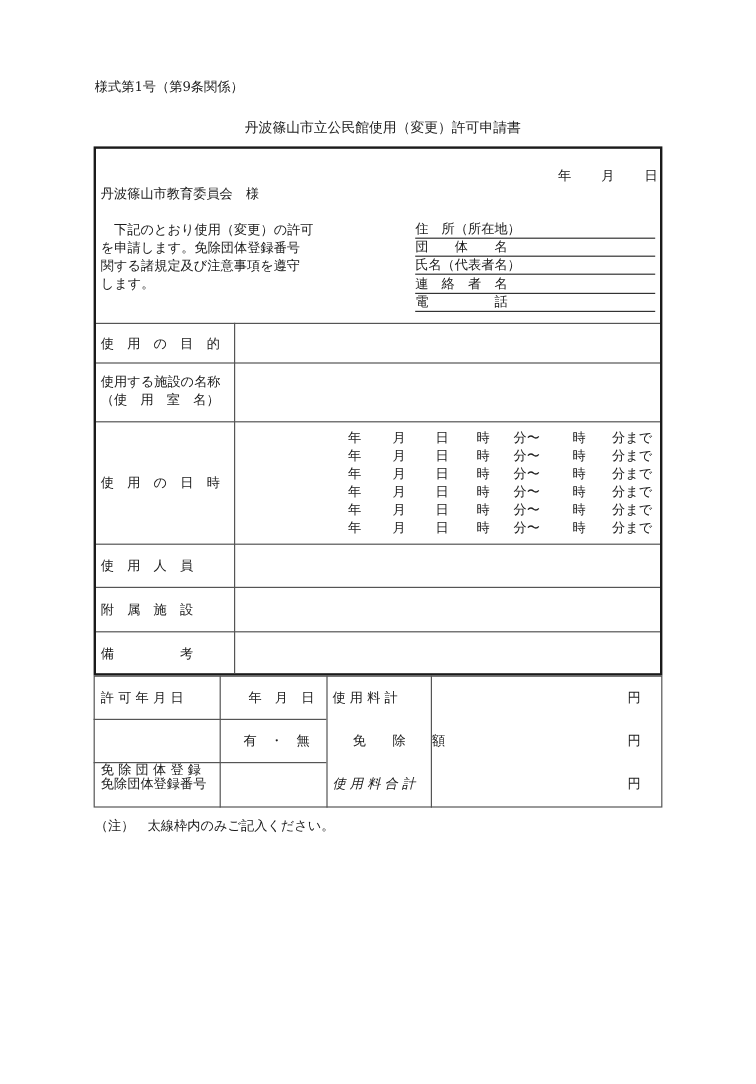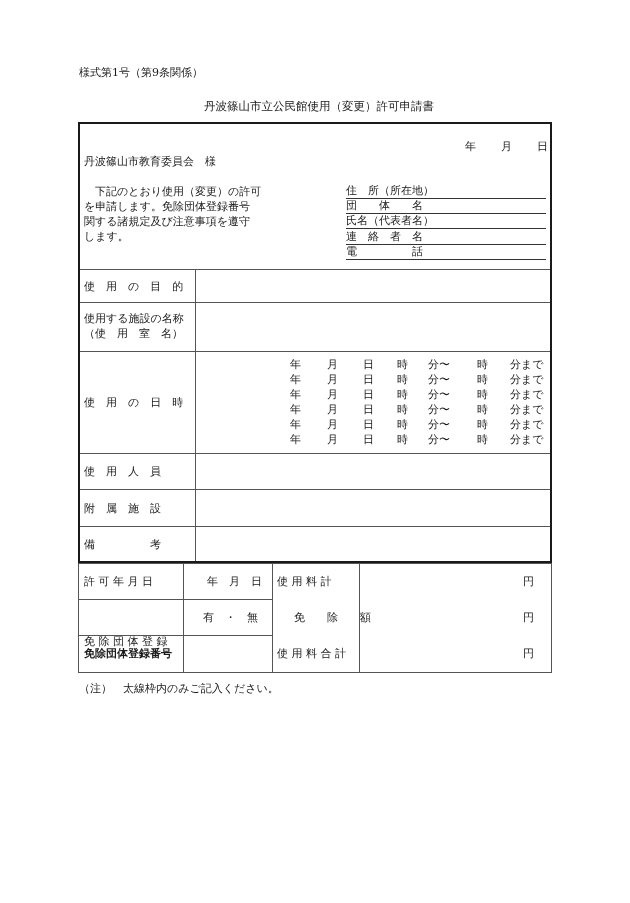--- a/index.html
+++ b/index.html
@@ -146,24 +146,24 @@
 <div class="vline" style="left:359px; top:563px; height:110px;"></div>
 <div class="hline" style="left:78px; top:599px; width:194px;"></div>
 <div class="hline" style="left:78px; top:635px; width:194px;"></div>
 
 <div class="cell-label" style="left:84px; top:575px;">許 可 年 月 日</div>
 <div class="cell-label" style="left:207px; top:575px;">年　月　日</div>
 
 <div class="cell-label" style="left:84px; top:611px;margin-top:24px;">免 除 団 体 登 録</div>
 <div class="cell-label" style="left:203px; top:611px;">有　・　無</div>
 
-<div class="cell-label" style="left:84px; top:647px;font-weight:bold;">免除団体登録番号</div>
+<div class="cell-label" style="left:84px; top:647px;">免除団体登録番号</div>
 <div class="abs" style="left:185px; top:637px; width:86px; height:35px;"></div>
 
 <div class="cell-label" style="left:277px; top:575px;">使 用 料 計</div>
 <div class="cell-label" style="left:277px; top:611px;margin-left:17px;">免　　除　　額</div>
-<div class="cell-label" style="left:277px; top:647px;">使 用 料 合 計</div>
+<div class="cell-label" style="left:277px; top:647px;font-style:italic;">使 用 料 合 計</div>
 
 <div class="cell-label" style="left:523px; top:575px;">円</div>
 <div class="cell-label" style="left:523px; top:611px;">円</div>
 <div class="cell-label" style="left:523px; top:647px;">円</div>
 
 <div class="abs t" style="left:79px; top:682px;">（注）　太線枠内のみご記入ください。</div>
 
 </body></html>

